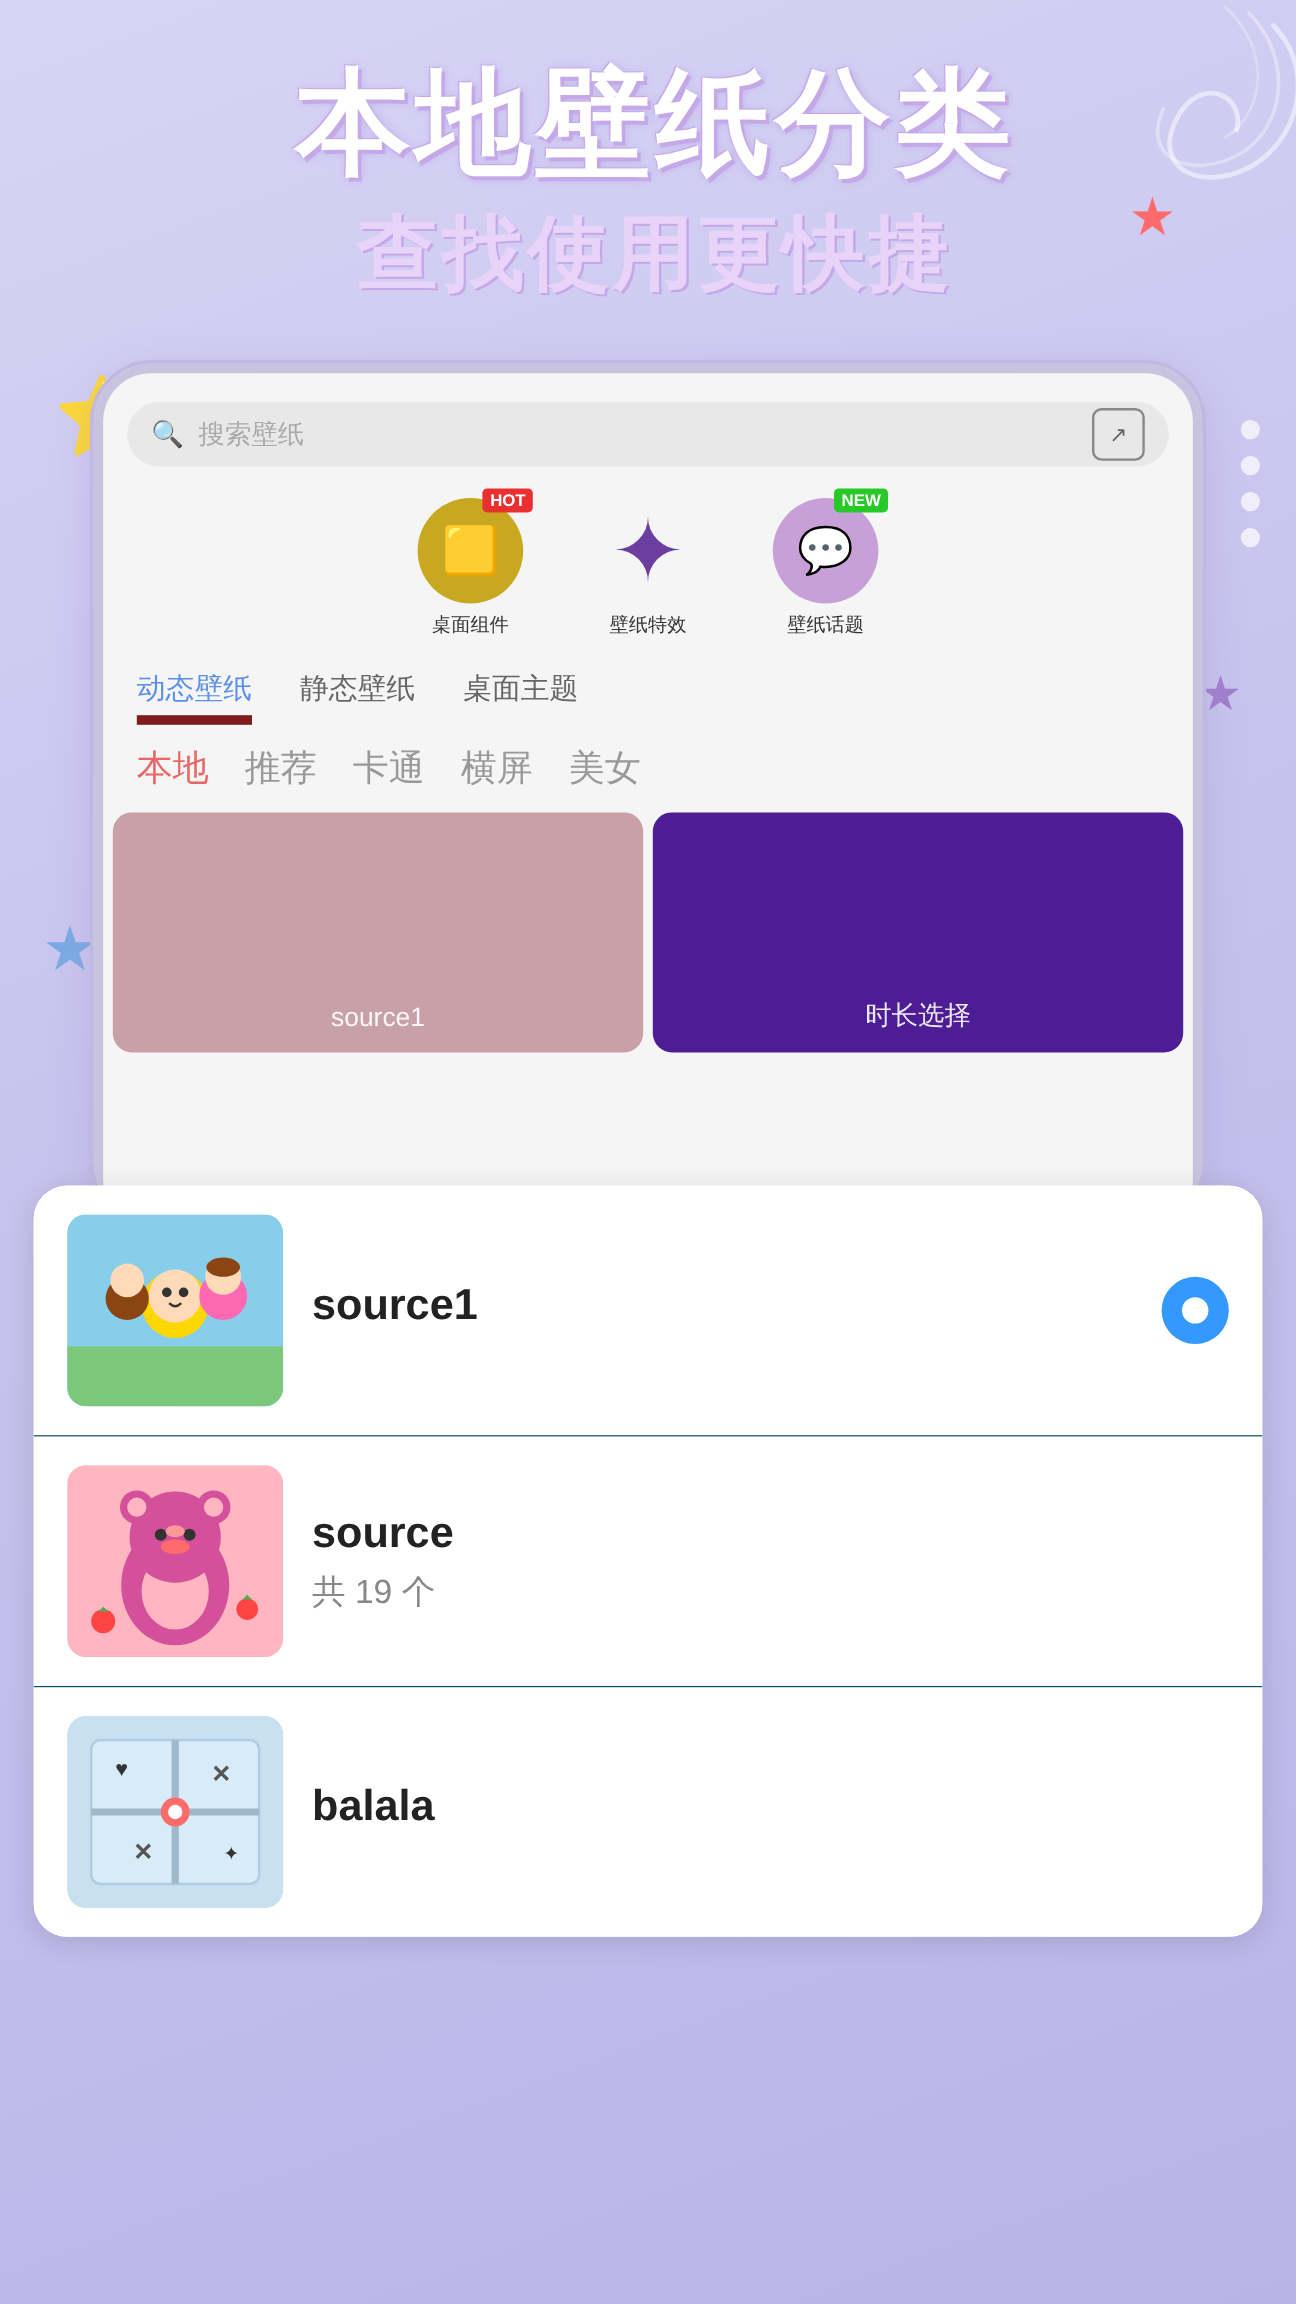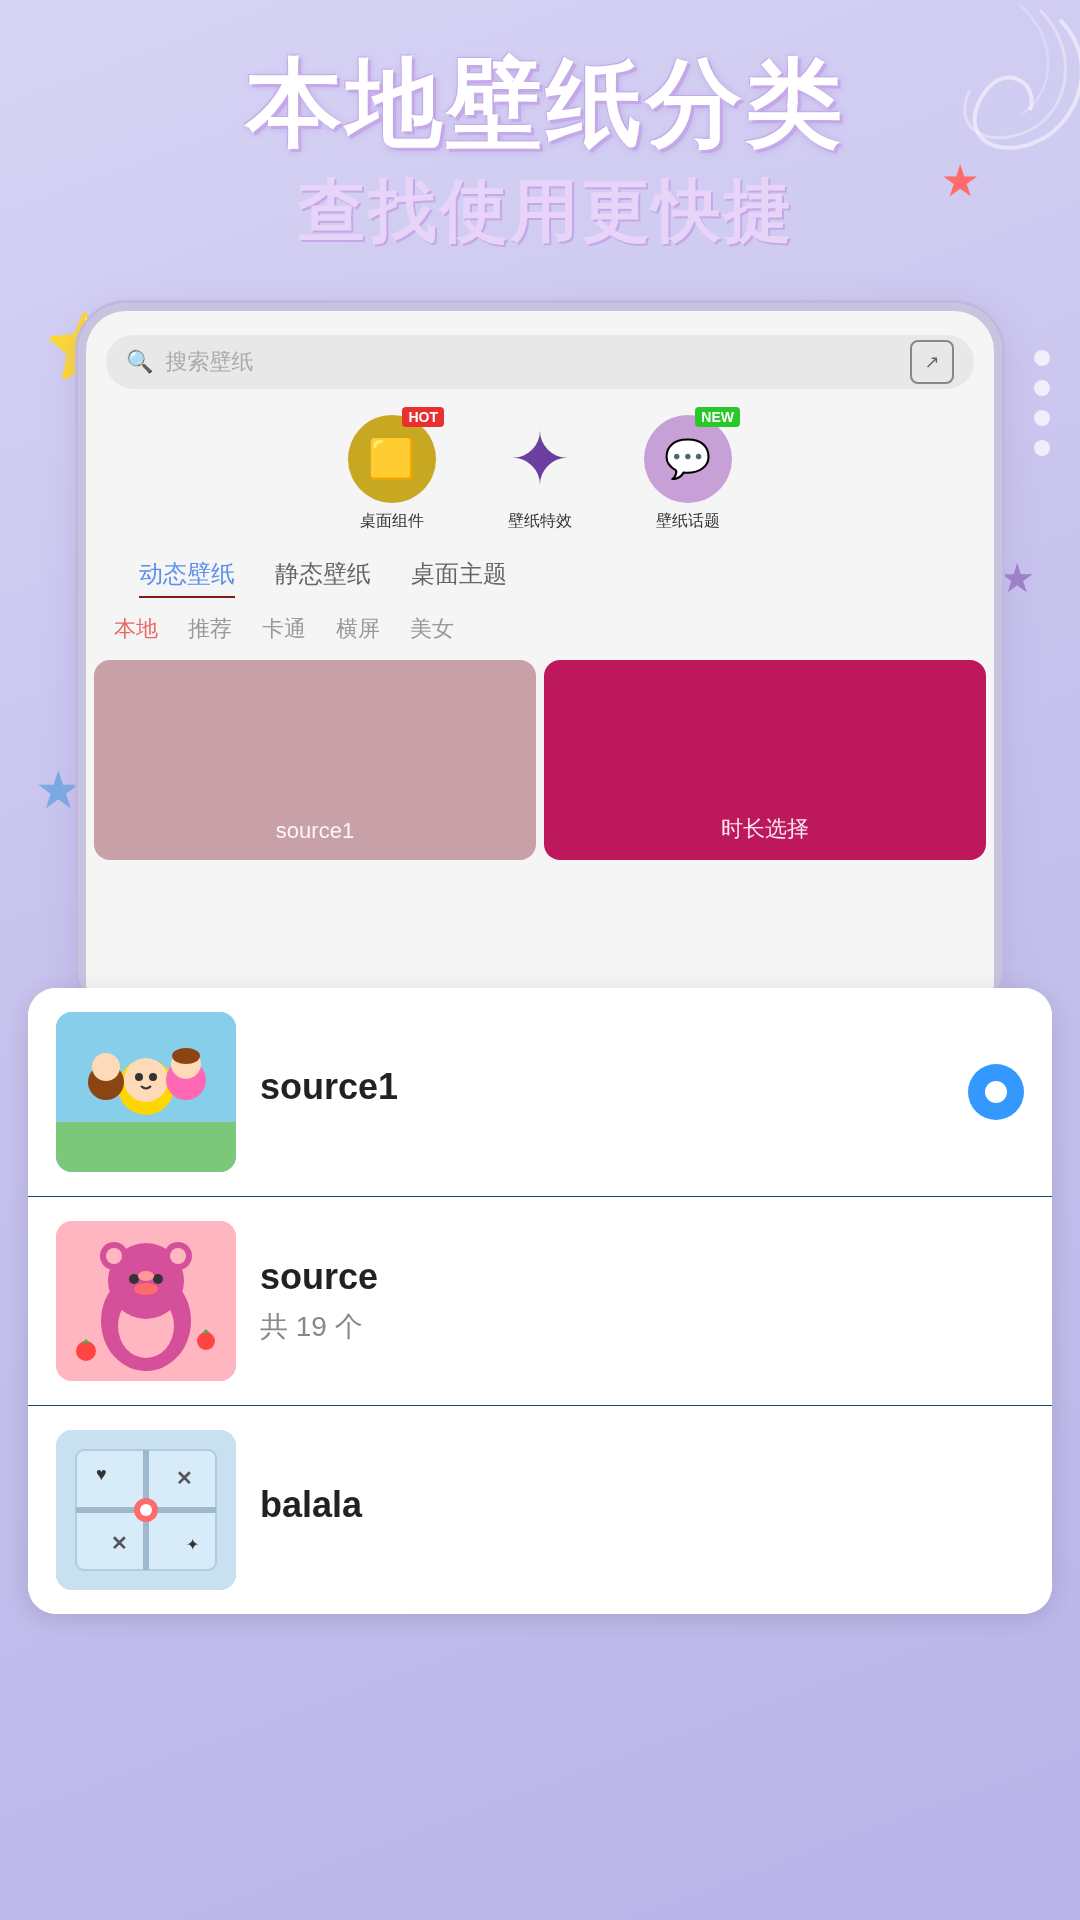--- a/index.html
+++ b/index.html
@@ -232,33 +232,32 @@
     }
 
     .tab-item {
       font-size: 24px;
       color: #666;
       padding-bottom: 6px;
     }
 
     .tab-item.active {
       color: #5B8FE8;
-      border-bottom: 2px solid #7f1d1d;
-      margin-left: 25px;
+      border-bottom: 8px solid #7f1d1d;
     }
 
     
     .sub-tab-bar {
       display: flex;
       gap: 30px;
       padding: 8px 28px 16px;
     }
 
     .sub-tab-item {
-      font-size: 22px;
+      font-size: 30px;
       color: #999;
     }
 
     .sub-tab-item.active {
       color: #E86868;
     }
 
     
     .grid-content {
       display: flex;
@@ -275,21 +274,21 @@
       justify-content: center;
       padding-bottom: 16px;
       overflow: hidden;
     }
 
     .grid-card.pink-card {
       background: #c8a0a8;
     }
 
     .grid-card.blue-card {
-      background: #be185d;
+      background: #4c1d95;
     }
 
     .grid-card-label {
       font-size: 22px;
       color: rgba(255,255,255,0.9);
     }
 
     
     .bottom-panel {
       position: absolute;

